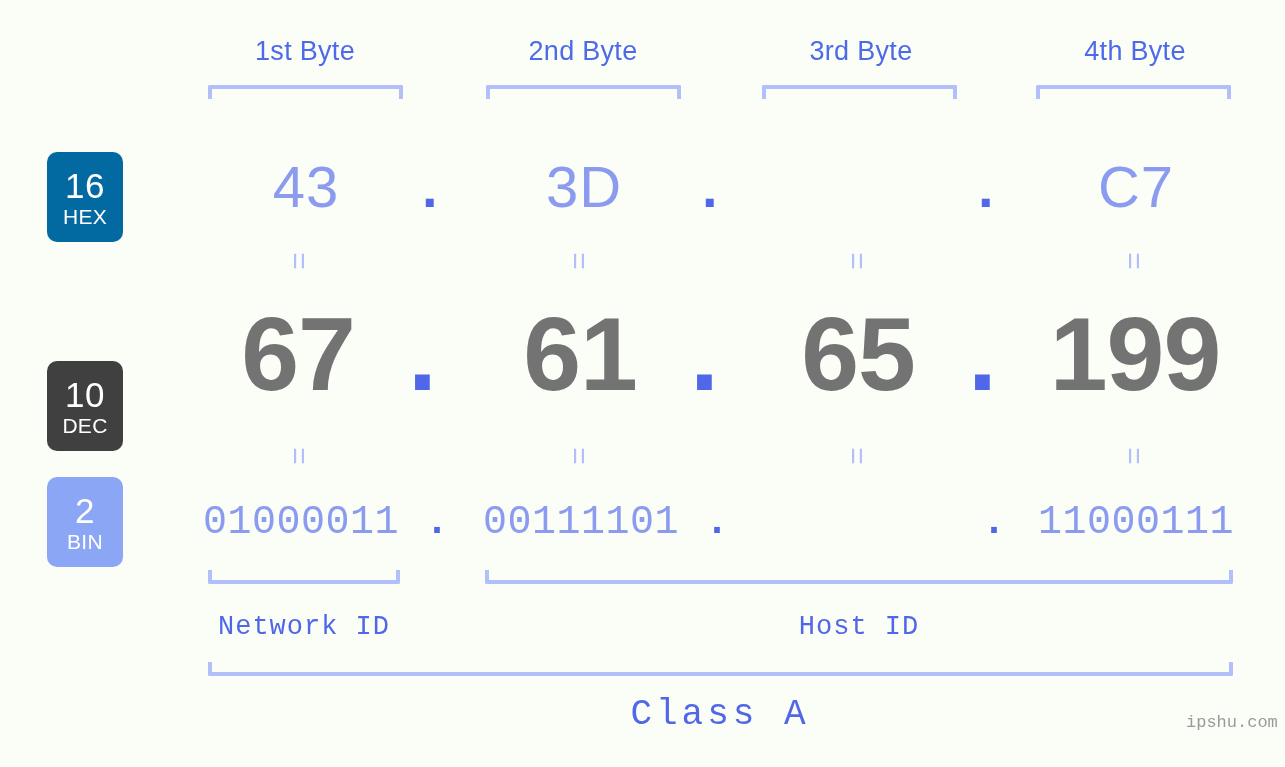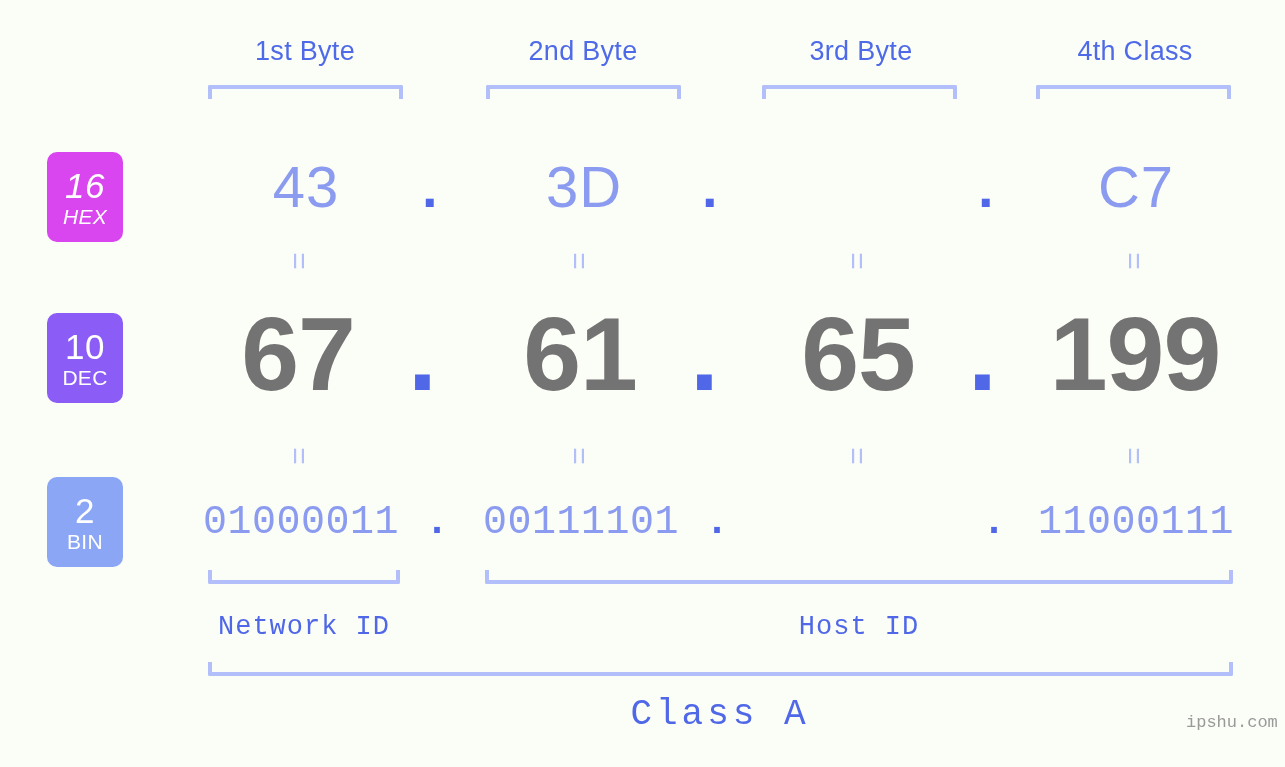--- a/index.html
+++ b/index.html
@@ -67,22 +67,22 @@
     font-size: 35px;
     font-weight: 400;
     letter-spacing: 0.5px;
   }
   .badge .abbr {
     font-size: 21px;
     font-weight: 400;
     margin-top: 3px;
     letter-spacing: 0.3px;
   }
-  .badge-hex { background: #d946ef; font-style: italic; }
-  .badge-dec { background: #8b5cf6; }
+  .badge-hex { background: #0369a1; }
+  .badge-dec { background: #404040; margin-top: 48px; }
   .badge-bin { background: #8aa6f5; }
 
   
   .value-cell {
     position: absolute;
     text-align: center;
     white-space: nowrap;
     line-height: 1;
   }
 
@@ -164,21 +164,21 @@
   }
 </style>
 </head>
 <body>
 
 <div id="canvas">
 
   <div class="byte-header" style="left:205px; top:36px; width:200px;">1st Byte</div>
   <div class="byte-header" style="left:483px; top:36px; width:200px;">2nd Byte</div>
   <div class="byte-header" style="left:761px; top:36px; width:200px;">3rd Byte</div>
-  <div class="byte-header" style="left:1035px; top:36px; width:200px;">4th Class</div>
+  <div class="byte-header" style="left:1035px; top:36px; width:200px;">4th Byte</div>
 
   <div class="bracket bracket-down" style="left:208px; top:85px; width:195px;"></div>
   <div class="bracket bracket-down" style="left:486px; top:85px; width:195px;"></div>
   <div class="bracket bracket-down" style="left:762px; top:85px; width:195px;"></div>
   <div class="bracket bracket-down" style="left:1036px; top:85px; width:195px;"></div>
 
   <div class="badge badge-hex" style="left:47px; top:152px;">
     <span class="num">16</span>
     <span class="abbr">HEX</span>
   </div>

